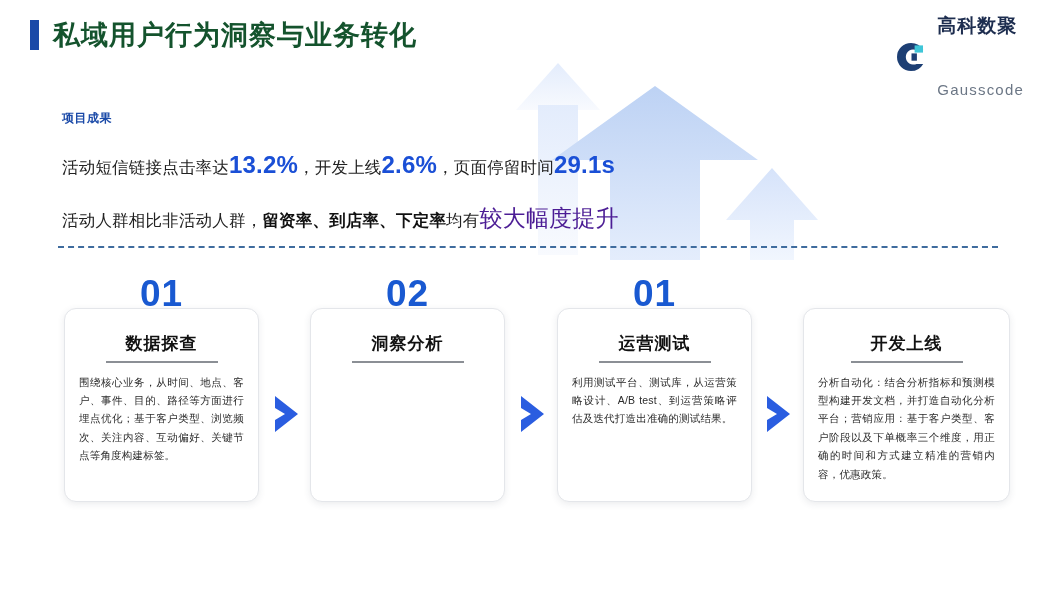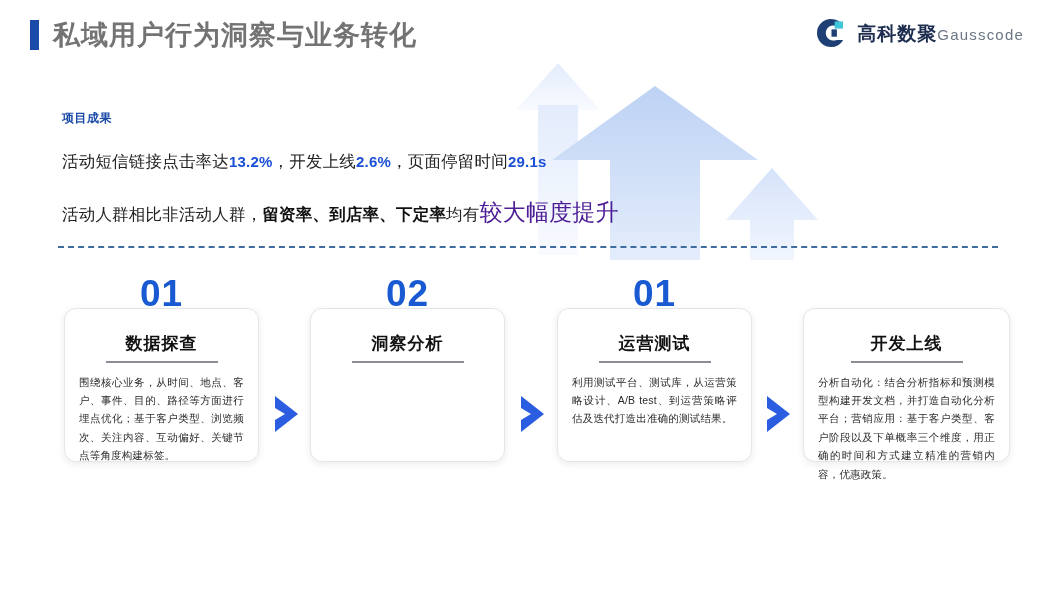--- a/index.html
+++ b/index.html
@@ -41,21 +41,21 @@
   .title-bar {
     width: 9px;
     height: 30px;
     background: #1b4aa8;
     flex: 0 0 auto;
   }
 
   .page-title {
     font-size: 27px;
     font-weight: bold;
-    color: #737373;
+    color: #14532d;
     letter-spacing: 1px;
     line-height: 1;
     white-space: nowrap;
   }
 
   
   .logo {
     position: absolute;
     right: 24px;
     top: 16px;
@@ -66,22 +66,23 @@
 
   .logo-mark {
     position: relative;
     width: 34px;
     height: 34px;
     flex: 0 0 auto;
   }
 
   .logo-text {
     display: flex;
-    flex-direction: row;
+    flex-direction: column;
     line-height: 1;
+    gap: 44px;
   }
 
   .logo-cn {
     font-size: 19px;
     font-weight: bold;
     color: #1d2d4f;
     letter-spacing: 1px;
   }
 
   .logo-en {
@@ -120,21 +121,21 @@
     font-size: 16.5px;
     color: #222222;
     margin-top: 24px;
     white-space: nowrap;
     letter-spacing: 0.2px;
   }
 
   .hl {
     color: #1a4fd6;
     font-weight: bold;
-    font-size: 15px;
+    font-size: 24px;
   }
 
   .bold-dark {
     font-weight: bold;
     color: #111111;
   }
 
   .hl-phrase {
     color: #4c1d95;
     font-weight: normal;
@@ -158,21 +159,21 @@
     top: 272px;
     width: 1048px;
     height: 260px;
     z-index: 3;
   }
 
   .step {
     position: absolute;
     top: 36px;
     width: 195px;
-    height: 154px;
+    height: 194px;
     background: #ffffff;
     border: 1px solid #e4e6ea;
     border-radius: 12px;
     box-shadow: 0 2px 7px rgba(60, 70, 90, 0.10);
     padding: 26px 14px 12px 14px;
   }
 
   .step-1 { left: 64px; }
   .step-2 { left: 310px; }
   .step-3 { left: 557px; }

